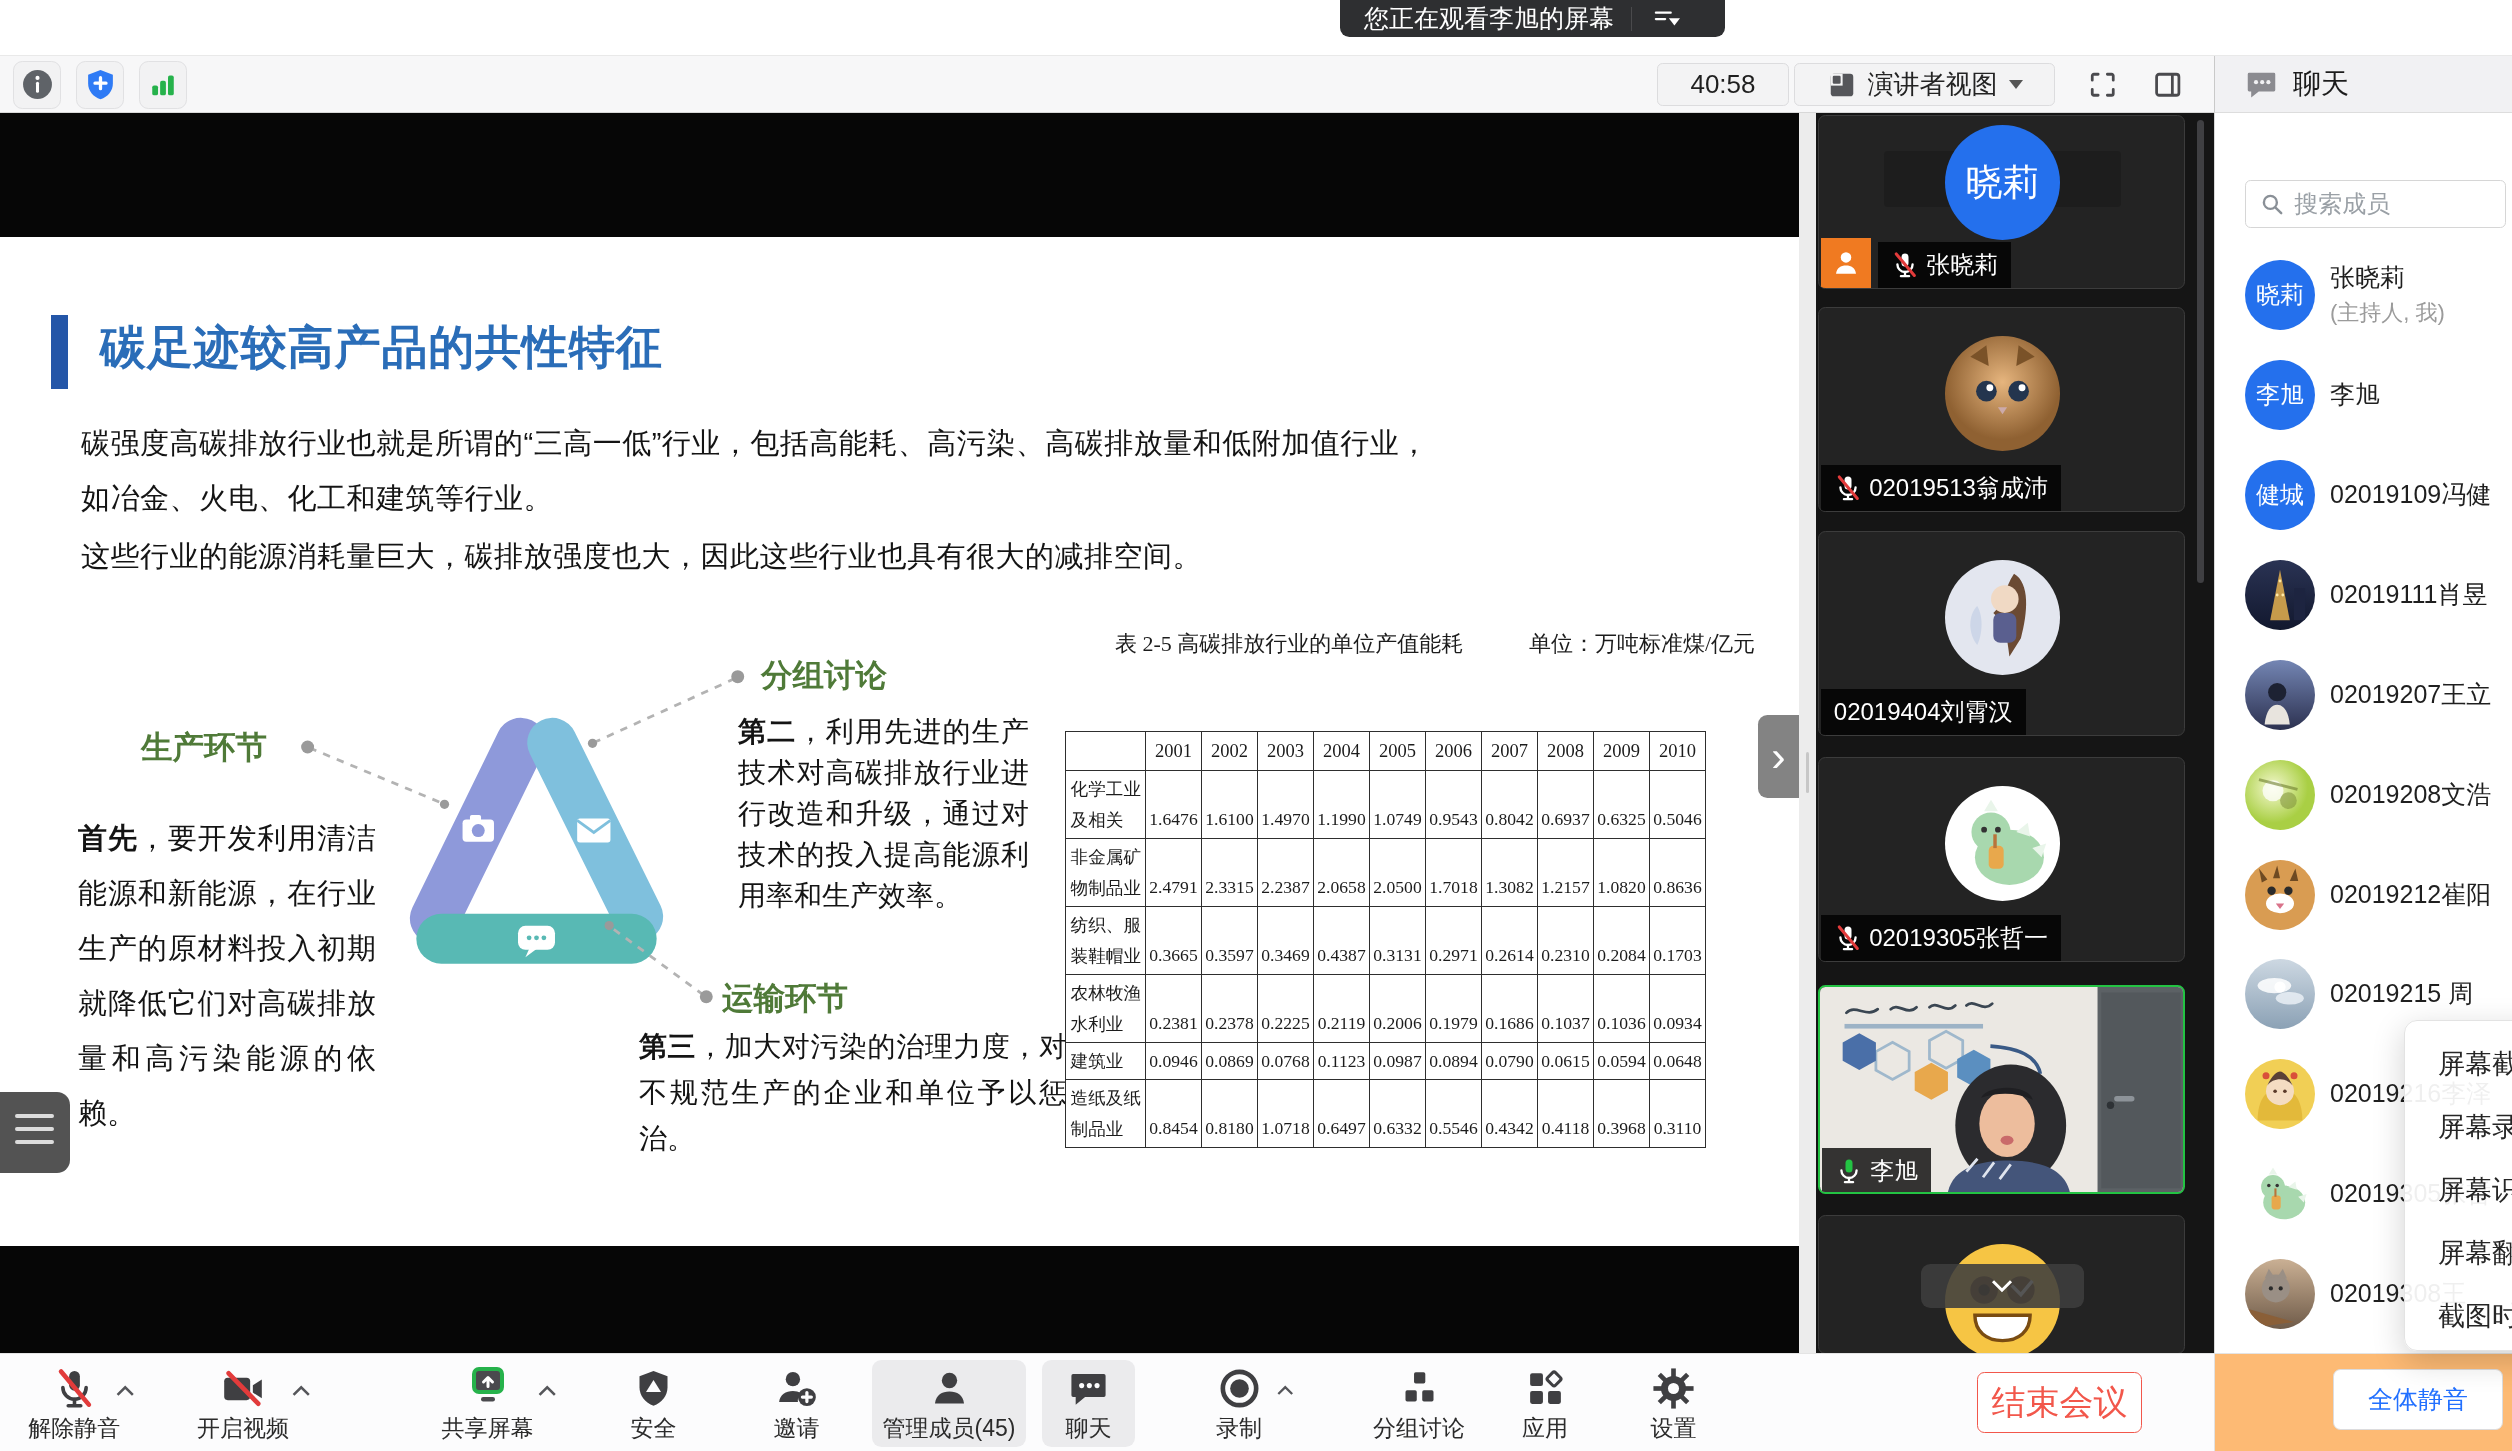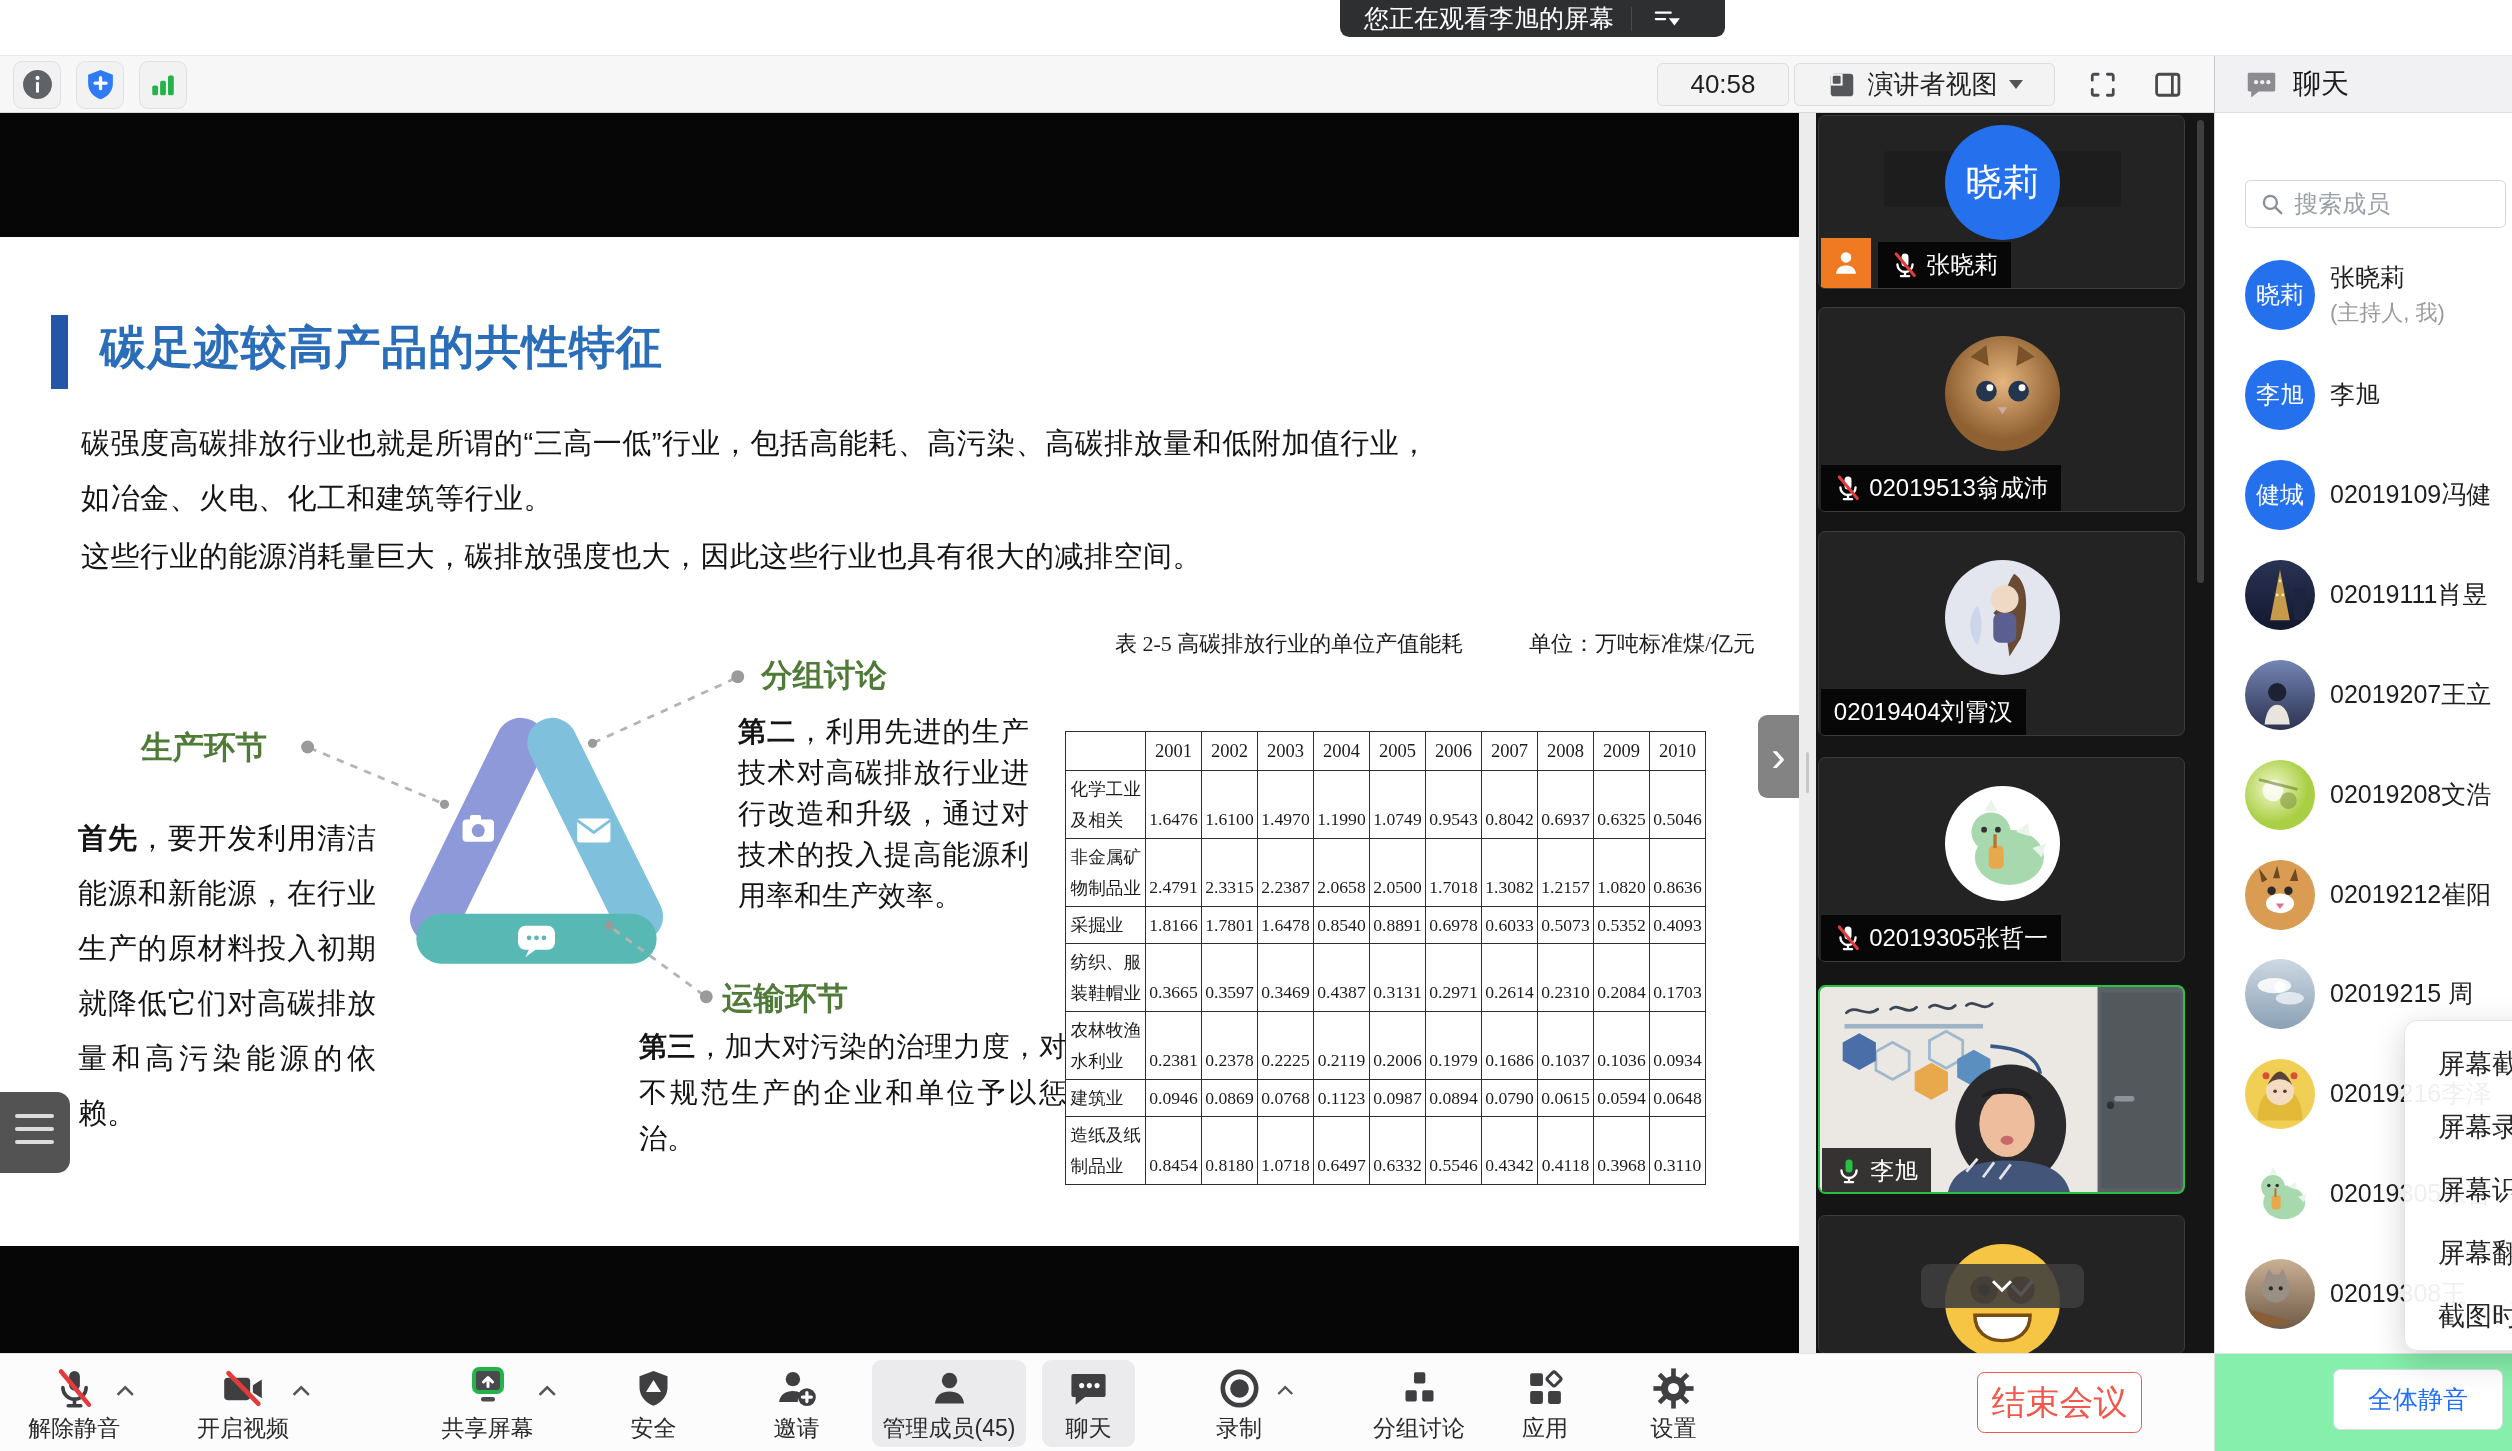--- a/index.html
+++ b/index.html
@@ -33,21 +33,21 @@
   .member-panel { position:absolute; left:2214px; top:113px; width:298px; height:1240px; background:#fff; border-left:0.9px solid #d8d8d8; overflow:hidden; }
   .search-box { position:absolute; left:30px; top:18.5px; width:261px; height:48px; border:0.9px solid #d6d6d6; border-radius:5.6px; background:#fff;
                 display:flex; align-items:center; gap:9.3px; padding-left:13px;margin-top:48px; }
   .search-ph { color:#9aa0a6; font-size:24px; }
   .member-row { position:absolute; left:0; width:370px; height:81px; display:flex; align-items:center; gap:15px; padding-left:30px; cursor:pointer; }
   .m-avatar { width:70px; height:70px; border-radius:50%; flex:0 0 70px; display:flex; align-items:center; justify-content:center; overflow:hidden; }
   .m-avatar span { color:#fff; font-size:24px; }
   .m-name { font-size:25px; color:#1f1f1f; white-space:nowrap; }
   .m-sub { font-size:22px; color:#9b9b9b; margin-top:3.7px; }
   .av-blue { background:#2470ed; }
-  .panel-footer { position:absolute; left:2214px; top:1353px; width:298px; height:98px; background:#86efac; border-left:0.9px solid #e2e2e2; border-top:0.9px solid #e4e4e4; z-index:40; }
+  .panel-footer { position:absolute; left:2214px; top:1353px; width:298px; height:98px; background:#fdba74; border-left:0.9px solid #e2e2e2; border-top:0.9px solid #e4e4e4; z-index:40; }
   .mute-all-btn { position:absolute; left:118px; top:15px; width:170px; height:61px; background:#fff; border:0.9px solid #dcdcde; border-radius:7.4px;
                   color:#2270ff; font-size:25px; display:flex; align-items:center; justify-content:center; cursor:pointer; }
 
   
   .tooltip-menu { position:absolute; left:2404px; top:1020px; width:231px; height:331px; background:rgba(255,255,255,0.93);
                   border:0.9px solid #e3e3e3; border-radius:13px; box-shadow:0 9.3px 31.5px rgba(0,0,0,0.18); z-index:50; padding-top:11px; }
   .tm-item { height:63px; display:flex; align-items:center; padding-left:33px; font-size:27px; color:#262626; white-space:nowrap; cursor:pointer; }
 
   
   .share-area { position:absolute; left:0; top:113px; width:1799px; height:1240px; background:#060606; }
@@ -492,33 +492,20 @@
               <td class="tallnum">2.4791</td>
               <td class="tallnum">2.3315</td>
               <td class="tallnum">2.2387</td>
               <td class="tallnum">2.0658</td>
               <td class="tallnum">2.0500</td>
               <td class="tallnum">1.7018</td>
               <td class="tallnum">1.3082</td>
               <td class="tallnum">1.2157</td>
               <td class="tallnum">1.0820</td>
               <td class="tallnum">0.8636</td>
-            </tr>
-            <tr style="height:37px">
-              <td class="rowlabel">采掘业</td>
-              <td class="">1.8166</td>
-              <td class="">1.7801</td>
-              <td class="">1.6478</td>
-              <td class="">0.8540</td>
-              <td class="">0.8891</td>
-              <td class="">0.6978</td>
-              <td class="">0.6033</td>
-              <td class="">0.5073</td>
-              <td class="">0.5352</td>
-              <td class="">0.4093</td>
             </tr>
             <tr style="height:68px">
               <td class="rowlabel">纺织、服<br>装鞋帽业</td>
               <td class="tallnum">0.3665</td>
               <td class="tallnum">0.3597</td>
               <td class="tallnum">0.3469</td>
               <td class="tallnum">0.4387</td>
               <td class="tallnum">0.3131</td>
               <td class="tallnum">0.2971</td>
               <td class="tallnum">0.2614</td>

